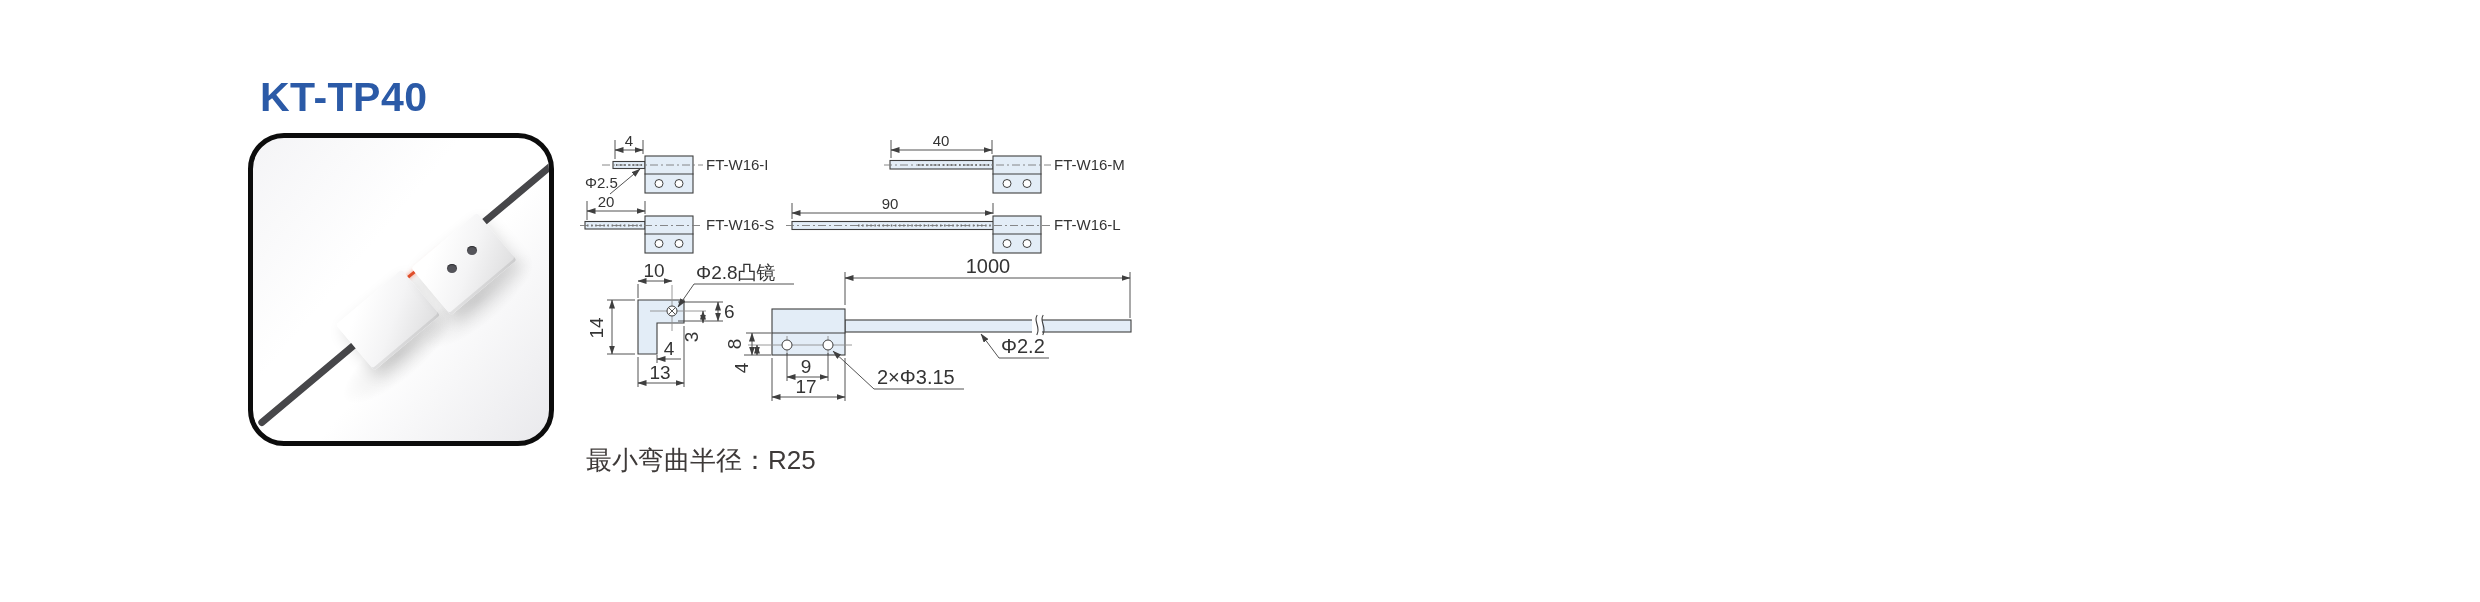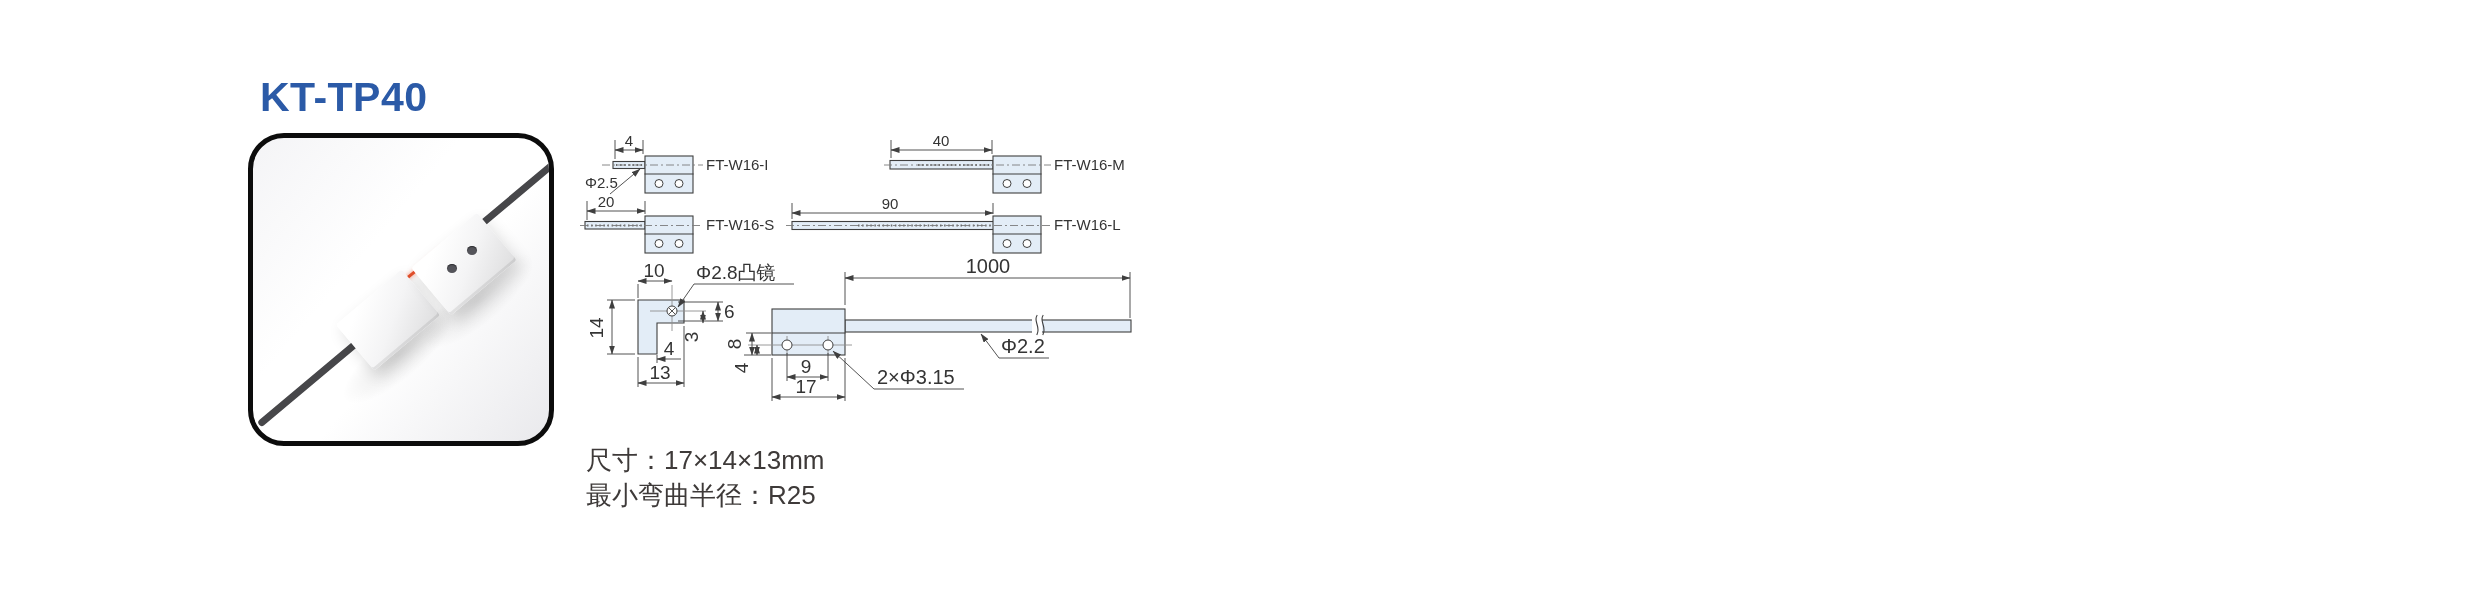--- a/index.html
+++ b/index.html
@@ -183,17 +183,16 @@
       <path class="dm" d="M787,353 V381 M828,353 V381"></path>
       <line class="dm" x1="787" y1="377" x2="828" y2="377" marker-start="url(#as)" marker-end="url(#ae)"></line>
       <text class="t19" x="806" y="373" text-anchor="middle">9</text>
       <path class="dm" d="M772,358 V401 M845,358 V401"></path>
       <line class="dm" x1="772" y1="397" x2="845" y2="397" marker-start="url(#as)" marker-end="url(#ae)"></line>
       <text class="t19" x="806" y="393" text-anchor="middle">17</text>
     </g>
   </svg>
 
   <div class="specs">
-    <div>尺寸：17×14×13mm</div>
     <div>最小弯曲半径：R25</div>
   </div>
 
 </div>
 
 </body></html>

